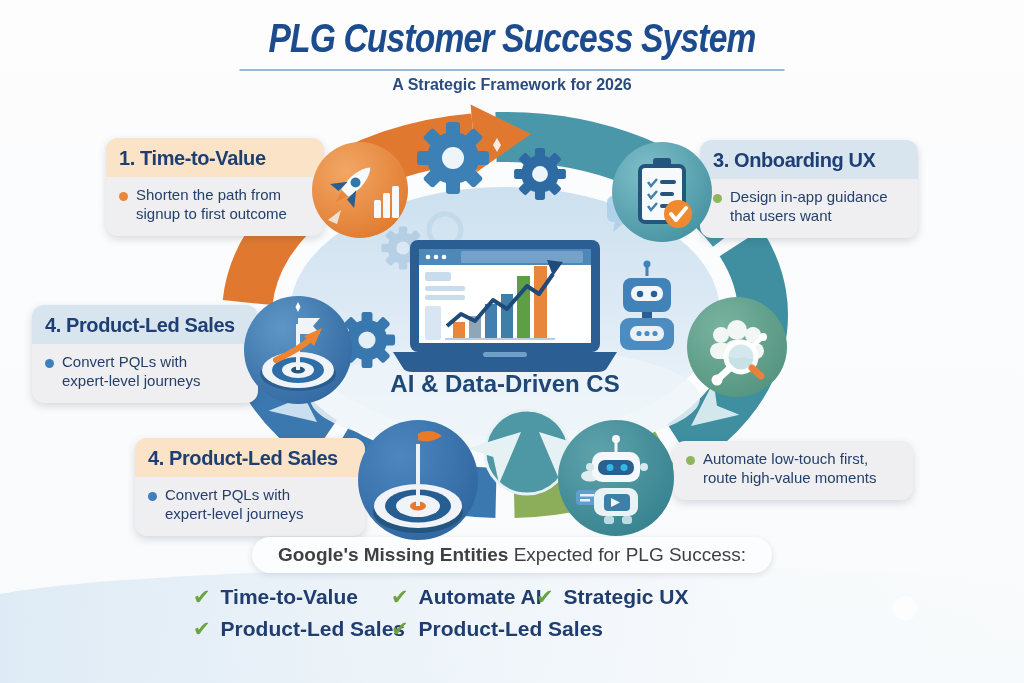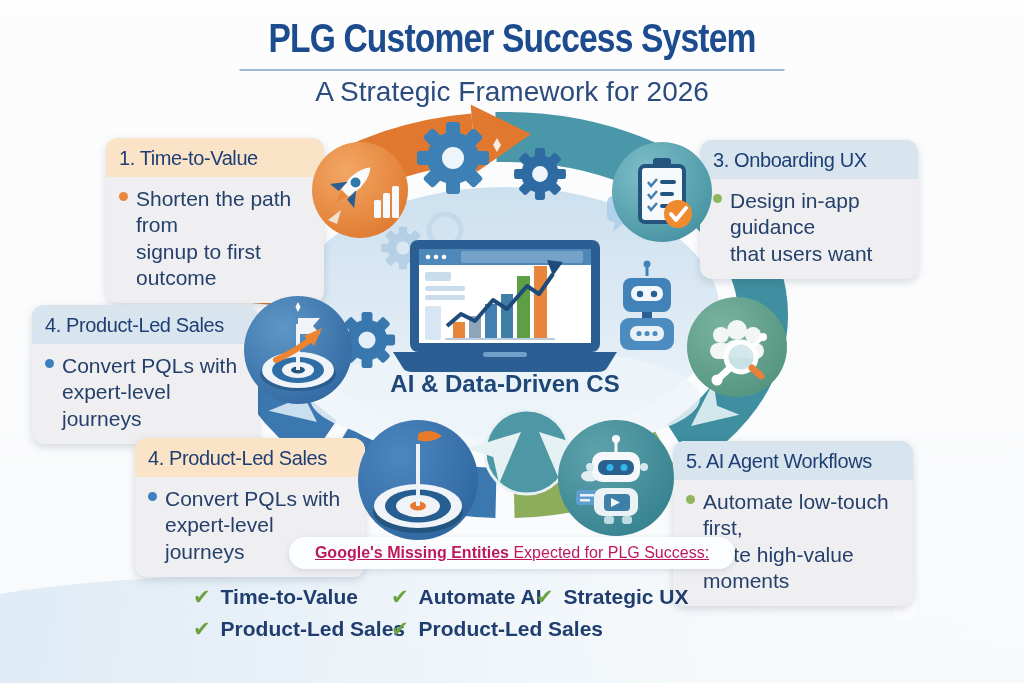--- a/index.html
+++ b/index.html
@@ -1,40 +1,40 @@
 <!DOCTYPE html>
 <html><head>
 <meta charset="utf-8">
 <style>
   html,body{margin:0;padding:0;background:#ffffff;}
   .canvas{position:relative;width:1024px;height:683px;overflow:hidden;
     background:linear-gradient(180deg,#FDFDFE 0%,#FAFBFC 70%,#F7FAFC 100%);
     font-family:"Liberation Sans","DejaVu Sans",sans-serif;}
 
   
-  .title-wrap{position:absolute;left:0;top:16px;width:100%;text-align:center;z-index:4;}
+  .title-wrap{position:absolute;left:0;top:16px;width:100%;text-align:center;z-index:4;font-style:italic;}
   .title{display:inline-block;font-size:40px;font-weight:bold;color:#1C4B8E;
     letter-spacing:-1px;white-space:nowrap;transform:scaleX(.84);}
   .divider{position:absolute;left:50%;top:69px;width:545px;height:2px;background:#6C92BE;
     opacity:.65;transform:translateX(-50%);z-index:4;}
   .subtitle-wrap{position:absolute;left:0;top:76px;width:100%;text-align:center;z-index:4;}
-  .subtitle{display:inline-block;font-size:28px;color:#2C4C7E;}
+  .subtitle{display:inline-block;font-size:16px;color:#2C4C7E;font-weight:bold;}
 
   
   .ring-svg{position:absolute;left:195px;top:100px;z-index:1;}
 
   
   .callout{position:absolute;z-index:2;border-radius:12px;background:#EFEFF1;
     box-shadow:0 3px 8px rgba(40,60,90,.18);}
-  .c-header{border-radius:12px 12px 0 0;padding:8px 13px 7px;font-weight:normal;
+  .c-header{border-radius:12px 12px 0 0;padding:8px 13px 7px;font-weight:bold;
     font-size:20px;letter-spacing:-.4px;color:#1E3F74;white-space:pre-line;line-height:1.2;}
   .h-peach{background:#FAE3C6;}
   .h-blue{background:#D8E5EF;}
   .h-green{background:#DEE8D0;}
-  .c-body{display:flex;gap:8px;padding:9px 12px 12px 13px;font-size:21px;line-height:1.25;
+  .c-body{display:flex;gap:8px;padding:9px 12px 12px 13px;font-size:15px;line-height:1.25;
     color:#25406B;}
   .dot{flex:0 0 auto;width:9px;height:9px;border-radius:50%;margin-top:6px;}
   .dot-orange{background:#E8873B;}
   .dot-green{background:#8FB55F;}
   .dot-blue{background:#3E7FBF;}
   .c-text{white-space:pre-line;}
   .hang{padding-left:24px;text-indent:-24px;}
 
   .c1{left:106px;top:138px;width:218px;}
   .c2{left:700px;top:140px;width:218px;}
@@ -54,21 +54,21 @@
 
   
   .band{position:absolute;left:-30px;top:566px;width:1084px;height:117px;z-index:0;
     background:linear-gradient(100deg,rgba(203,223,240,.6) 0%,rgba(221,234,245,.42) 38%,
       rgba(240,247,251,.16) 72%,rgba(250,252,254,0) 100%);
     border-top-left-radius:60% 40px;border-top-right-radius:40% 30px;}
   .white-dot{position:absolute;left:893px;top:596px;width:24px;height:24px;border-radius:50%;
     background:#FDFDFE;z-index:1;}
   .pill{position:absolute;left:50%;top:537px;transform:translateX(-50%);z-index:2;
     background:#FCFDFE;border-radius:22px;padding:7px 26px;white-space:nowrap;
-    box-shadow:0 2px 6px rgba(50,70,100,.14);font-size:16px;color:#be185d;text-decoration:underline;}
+    box-shadow:0 2px 6px rgba(50,70,100,.14);font-size:19px;color:#404040;}
   .pill b{font-weight:bold;}
   .check-item{position:absolute;z-index:2;display:flex;align-items:baseline;gap:10px;
     font-size:21px;font-weight:bold;color:#1F3D6E;white-space:nowrap;}
   .check{color:#6BA33E;font-size:21px;font-family:"DejaVu Sans",sans-serif;}
 </style>
 </head>
 <body>
 
 <div class="canvas">
 
@@ -367,21 +367,20 @@
   <div class="callout c5">
     <div class="c-header h-peach">4. Product-Led Sales</div>
     <div class="c-body">
         <span class="dot dot-blue"></span>
         <span class="c-text">Convert PQLs with
 expert-level journeys</span>
       </div>
   </div>
 
   <div class="callout c6">
-    <div class="c-header h-blue">5. AI Agent Workflows</div>
     <div class="c-body">
         <span class="dot dot-green"></span>
         <span class="c-text">Automate low-touch first,
 route high-value moments</span>
       </div>
   </div>
 
   <div class="pill">
     <b>Google's Missing Entities</b><span> Expected for PLG Success:</span>
   </div>

